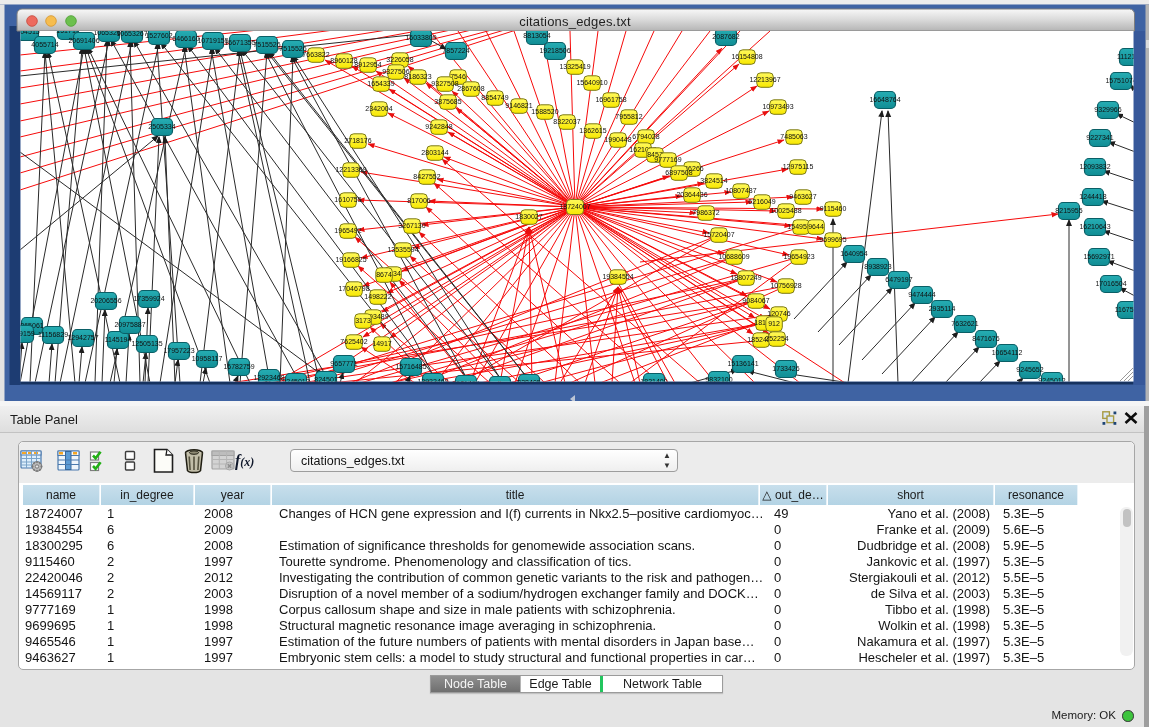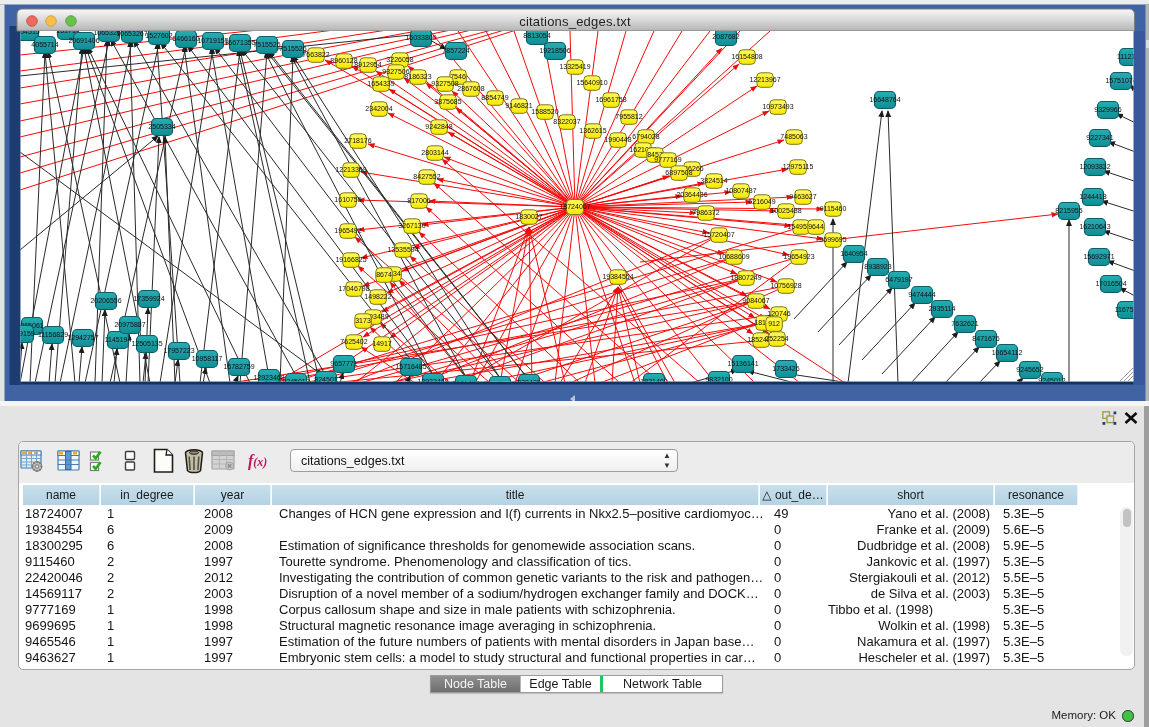--- a/index.html
+++ b/index.html
@@ -573,20 +573,21 @@
         <text x="774" y="326.2" class="nl">912</text>
         <rect x="768.8" y="331.8" width="16.5" height="14.5" rx="4" class="ny"></rect>
         <text x="777" y="341.2" class="nl">252254</text>
         <rect x="566.5" y="199.5" width="17" height="15" rx="4" class="ny"></rect>
         <text x="575" y="209.2" class="nl">18724007</text>
 <path d="M1120,381 L1133,368 M1124,381 L1133,372 M1128,381 L1133,376" stroke="#999" stroke-width="1" fill="none"></path>
 </g>
 </svg>
 <div id="bstrip"></div>
 
+<div id="tpbar">Table Panel</div>
 <svg style="position:absolute;left:1102px;top:411px" width="15" height="14" viewBox="0 0 15 14">
 <rect x="0.8" y="0.8" width="6.6" height="6.6" fill="#dbe7f5" stroke="#a89b42" stroke-width="1.4"></rect>
 <rect x="5" y="5" width="6.6" height="6.6" fill="#dbe7f5" stroke="#a89b42" stroke-width="1.4"></rect>
 <rect x="11.5" y="0.5" width="2.8" height="2.8" fill="#1d4475"></rect>
 <rect x="0.5" y="11" width="2.8" height="2.8" fill="#1d4475"></rect>
 <rect x="11.5" y="11" width="2.8" height="2.8" fill="#1d4475"></rect>
 </svg>
 <svg style="position:absolute;left:1124px;top:411px" width="15" height="14" viewBox="0 0 15 14">
 <path d="M1.5,2 L12.5,12 M12.5,2 L1.5,12" stroke="#0c0c0c" stroke-width="2.6"></path>
 </svg>
@@ -634,21 +635,21 @@
 <path d="M8.2,8.5 l0.9,13.5 M13,8.5 v13.5 M17.8,8.5 l-0.9,13.5" stroke="#55523f" stroke-width="1.6"></path>
 <ellipse cx="13" cy="4.6" rx="4.6" ry="1.7" fill="#8e8a74" stroke="#1f1d12"></ellipse>
 </svg>
 <svg class="ic" style="left:211px;top:449px" width="25" height="24" viewBox="0 0 25 24">
 <rect x="1" y="2" width="22" height="18" rx="1" fill="#d3d3d3" stroke="#a3a3a3" stroke-width="1.2"></rect>
 <rect x="1" y="2" width="22" height="4.5" fill="#bdbdbd" stroke="#a3a3a3"></rect>
 <path d="M8.3,2 v18 M15.6,2 v18 M1,10.5 h22 M1,15 h22" stroke="#b5b5b5"></path>
 <circle cx="18.5" cy="17" r="4" fill="#c4c4c4" stroke="#a8a8a8"></circle>
 <path d="M16.8,15.3 l3.4,3.4 M20.2,15.3 l-3.4,3.4" stroke="#8f8f8f" stroke-width="1.4"></path>
 </svg>
-<div style="position:absolute;left:248px;top:452px;font:italic bold 16px 'Liberation Serif',serif;color:#be185d">f<span style="font-size:12px">(x)</span></div>
+<div style="position:absolute;left:235px;top:452px;font:italic bold 16px 'Liberation Serif',serif;color:#0f172a">f<span style="font-size:12px">(x)</span></div>
 
 <div id="combo">citations_edges.txt<span class="st">▲<br>▼</span></div>
 <div class="hc" style="left:23px;width:77px">name</div>
     <div class="hc" style="left:101px;width:93px">in_degree</div>
     <div class="hc" style="left:195px;width:76px">year</div>
     <div class="hc" style="left:272px;width:487px">title</div>
     <div class="hc" style="left:760px;width:67px">△ out_de…</div>
     <div class="hc" style="left:828px;width:166px">short</div>
     <div class="hc" style="left:995px;width:83px">resonance</div>
 <div class="tr" style="top:506px">
@@ -703,21 +704,21 @@
       <span style="left:774px">0</span>
       <span style="left:828px;width:162px;text-align:right">de Silva et al. (2003)</span>
       <span style="left:1003px">5.3E–5</span>
     </div>
     <div class="tr" style="top:602px">
       <span style="left:25px">9777169</span>
       <span style="left:107px">1</span>
       <span style="left:204px">1998</span>
       <span style="left:279px">Corpus callosum shape and size in male patients with schizophrenia.</span>
       <span style="left:774px">0</span>
-      <span style="left:828px;width:162px;text-align:left">Tibbo et al. (1998)</span>
+      <span style="left:828px;width:162px;text-align:right">Tibbo et al. (1998)</span>
       <span style="left:1003px">5.3E–5</span>
     </div>
     <div class="tr" style="top:618px">
       <span style="left:25px">9699695</span>
       <span style="left:107px">1</span>
       <span style="left:204px">1998</span>
       <span style="left:279px">Structural magnetic resonance image averaging in schizophrenia.</span>
       <span style="left:774px">0</span>
       <span style="left:828px;width:162px;text-align:right">Wolkin et al. (1998)</span>
       <span style="left:1003px">5.3E–5</span>

